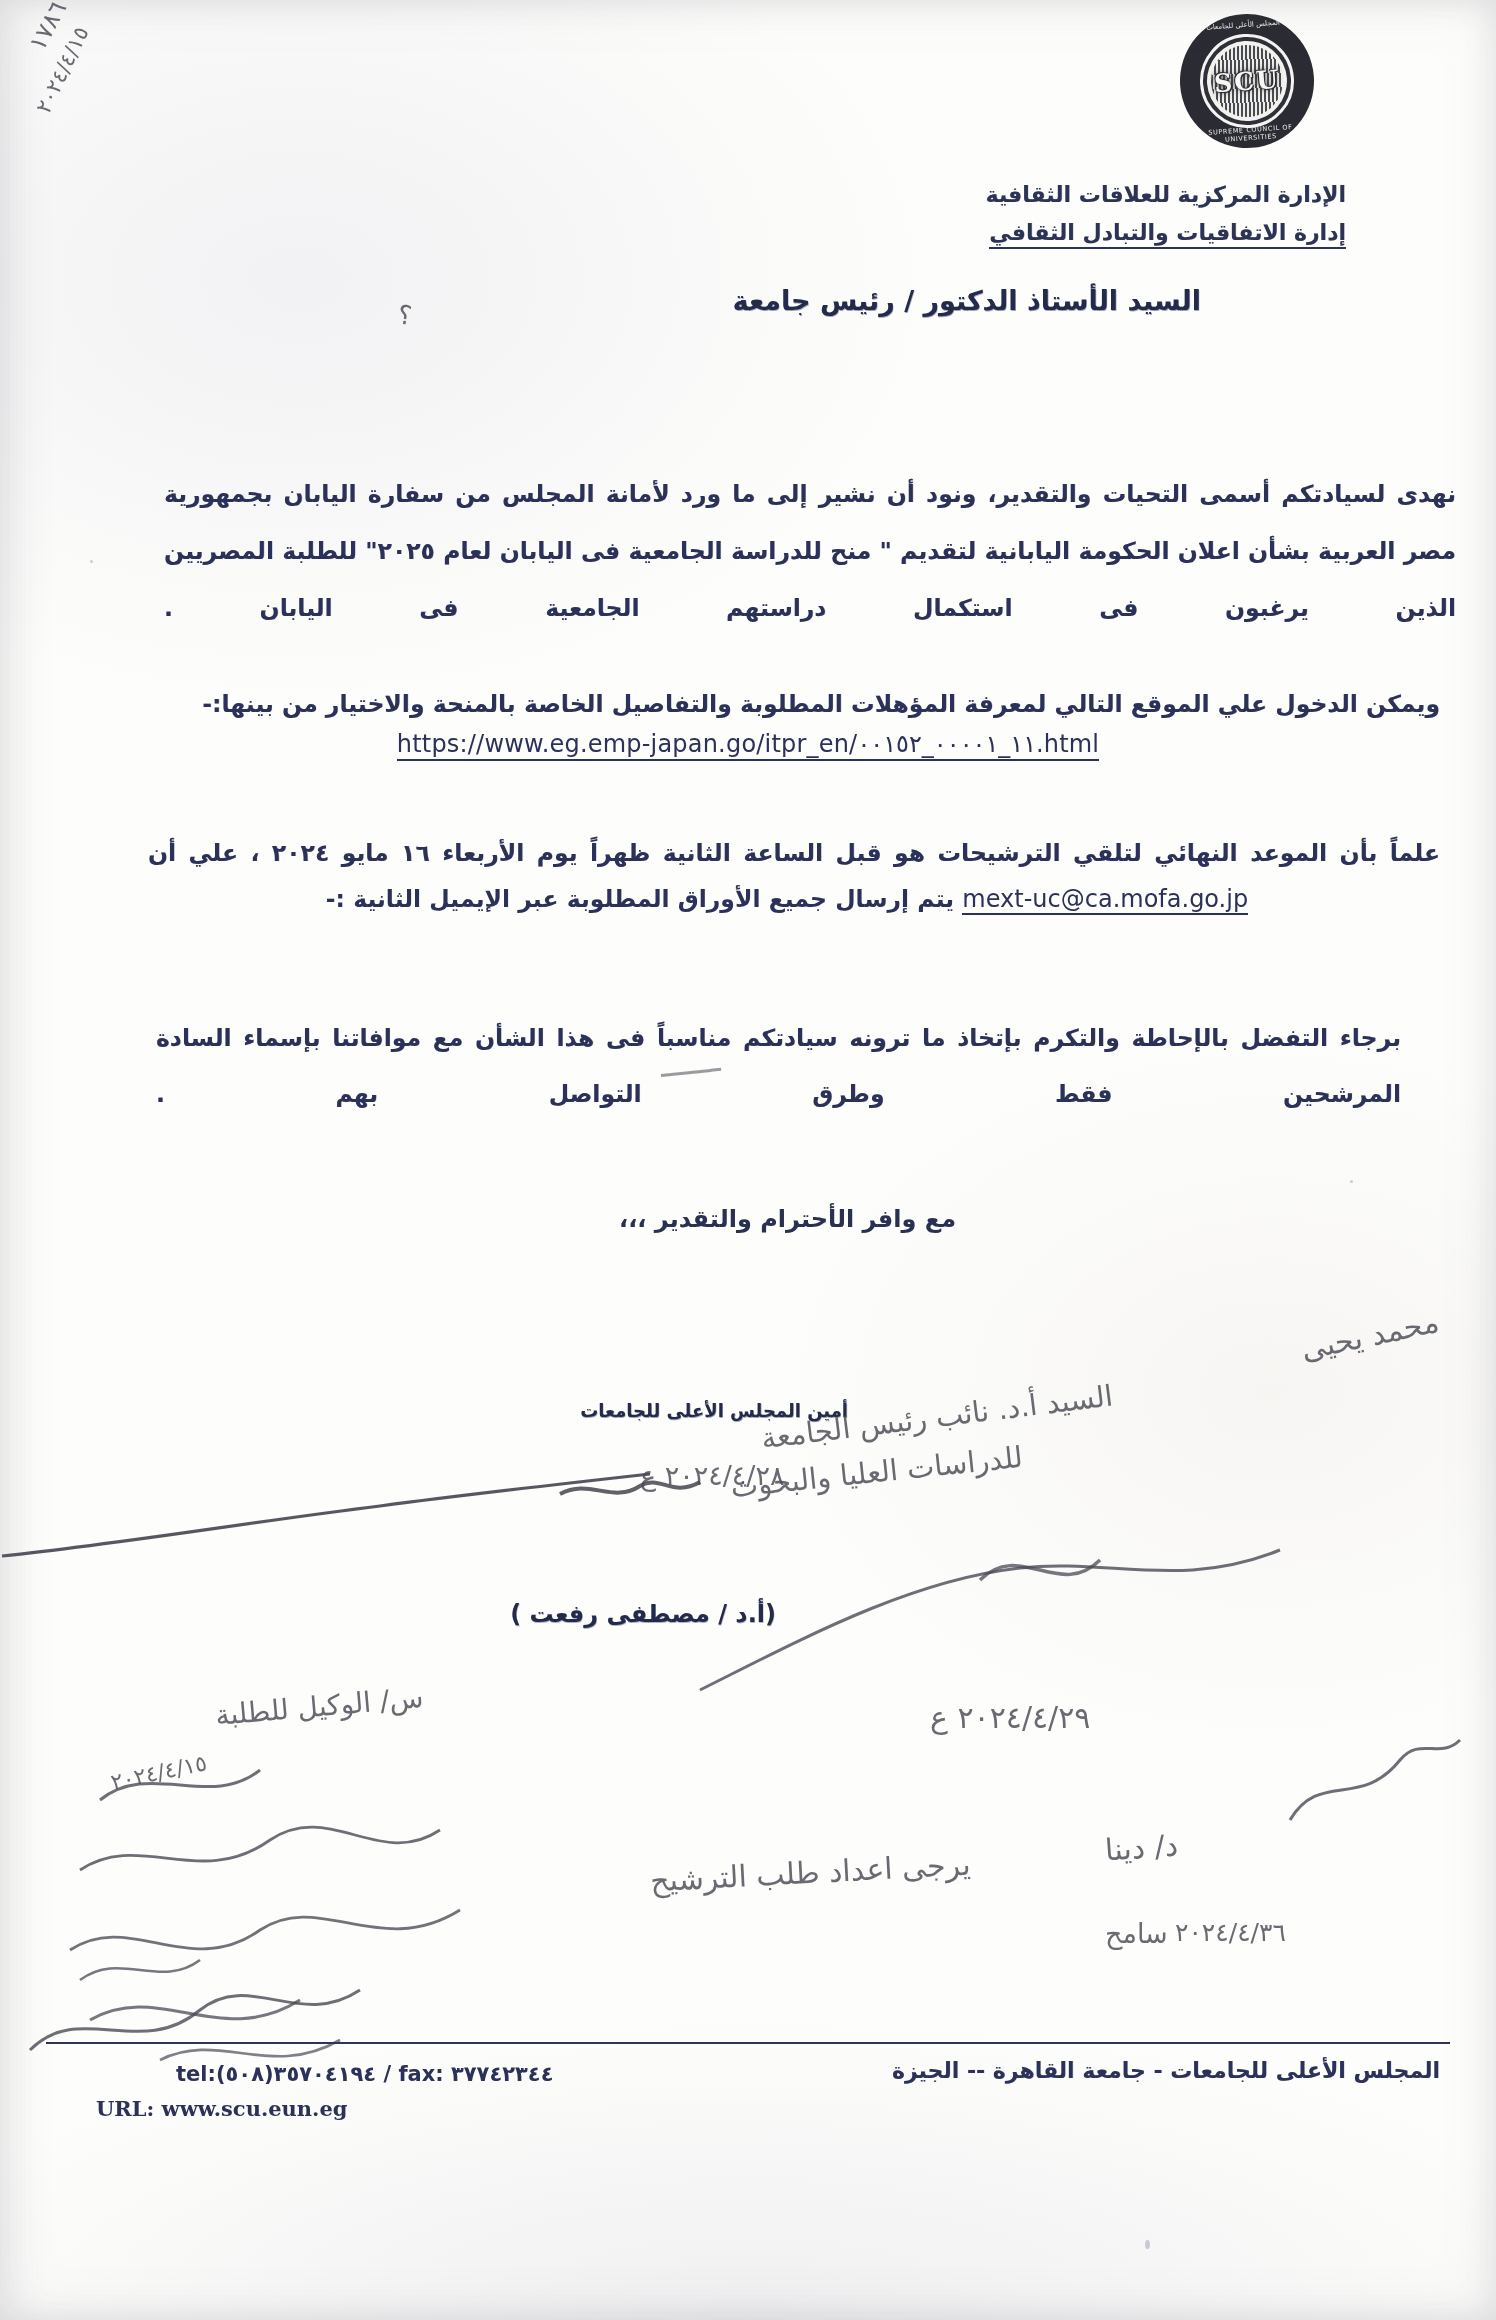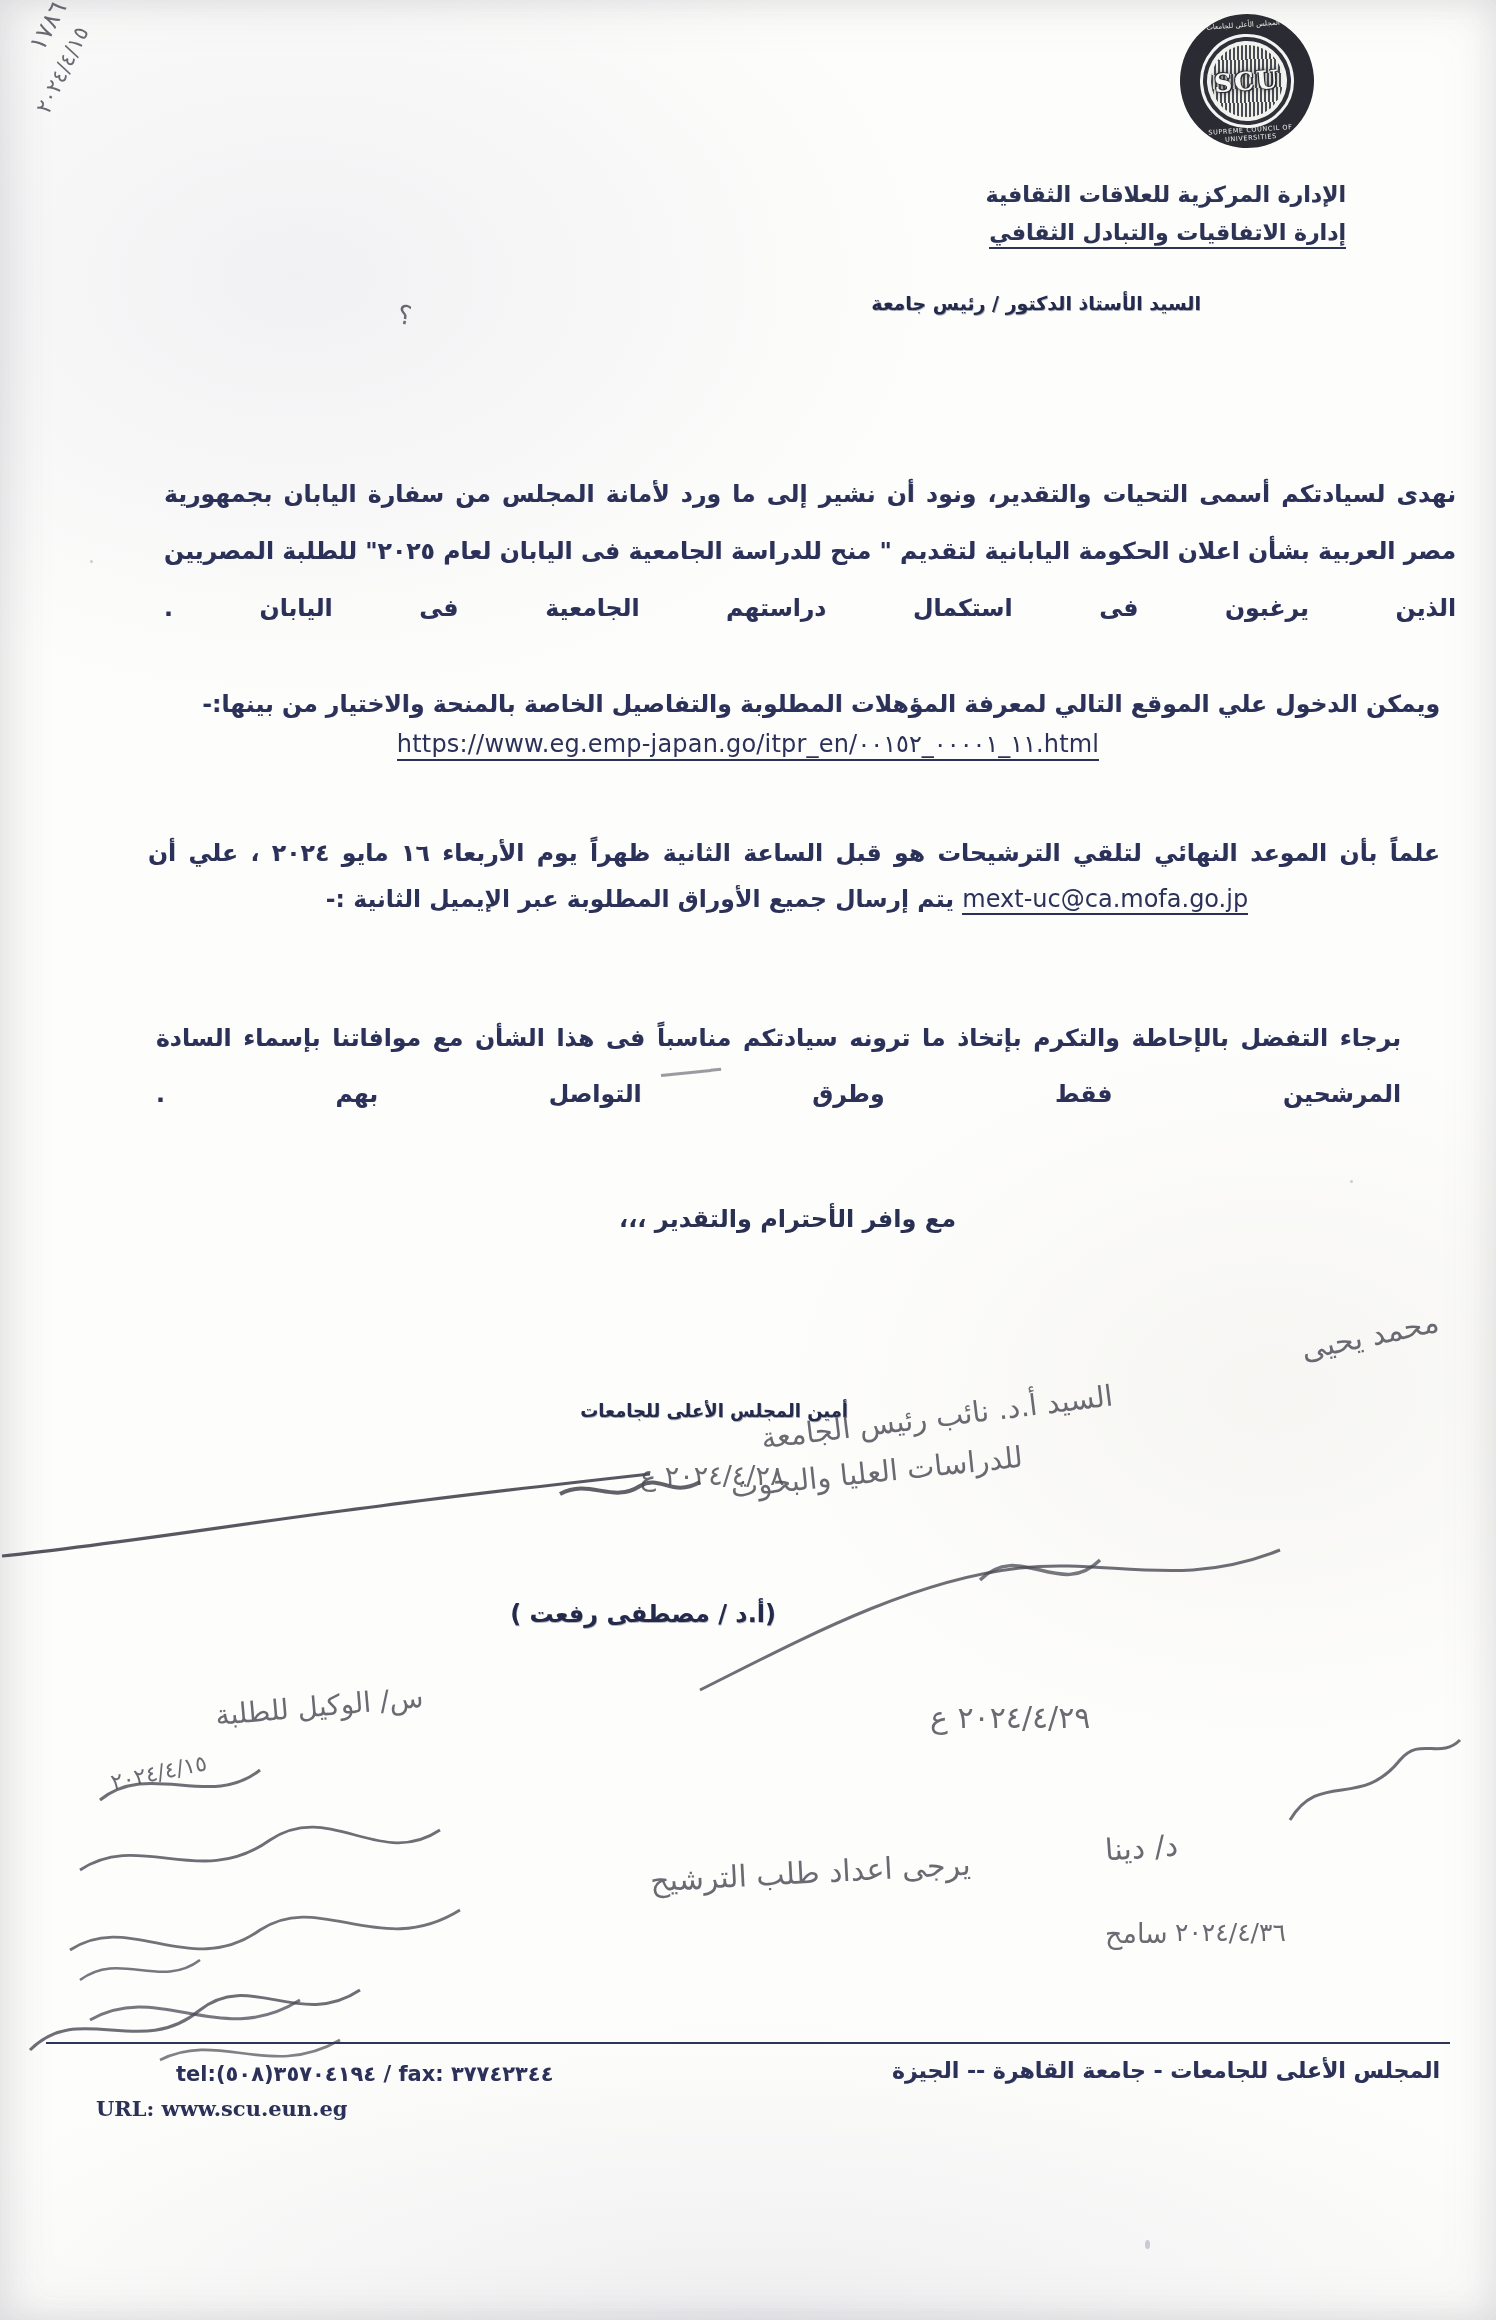--- a/index.html
+++ b/index.html
@@ -104,25 +104,25 @@
     letter-spacing: 0px;
     white-space: nowrap;
     text-shadow: .4px .4px 0 rgba(44,51,85,.32);
   }
   .dept1 { top: 182px; }
   .dept2 { top: 220px; border-bottom: 2px solid #2c3355; padding-bottom: 2px; }
 
   
   .addressee {
     position: absolute;
-    top: 292px;
+    top: 285px;
     right: 295px;
     direction: rtl;
     font-weight: 700;
-    font-size: 19px;
+    font-size: 27px;
     color: #242a4c;
     letter-spacing: .5px;
     text-shadow: .6px .6px 0 rgba(36,42,76,.4);
   }
   .greeting {
     position: absolute;
     top: 390px;
     right: 385px;
     direction: rtl;
     font-weight: 700;

